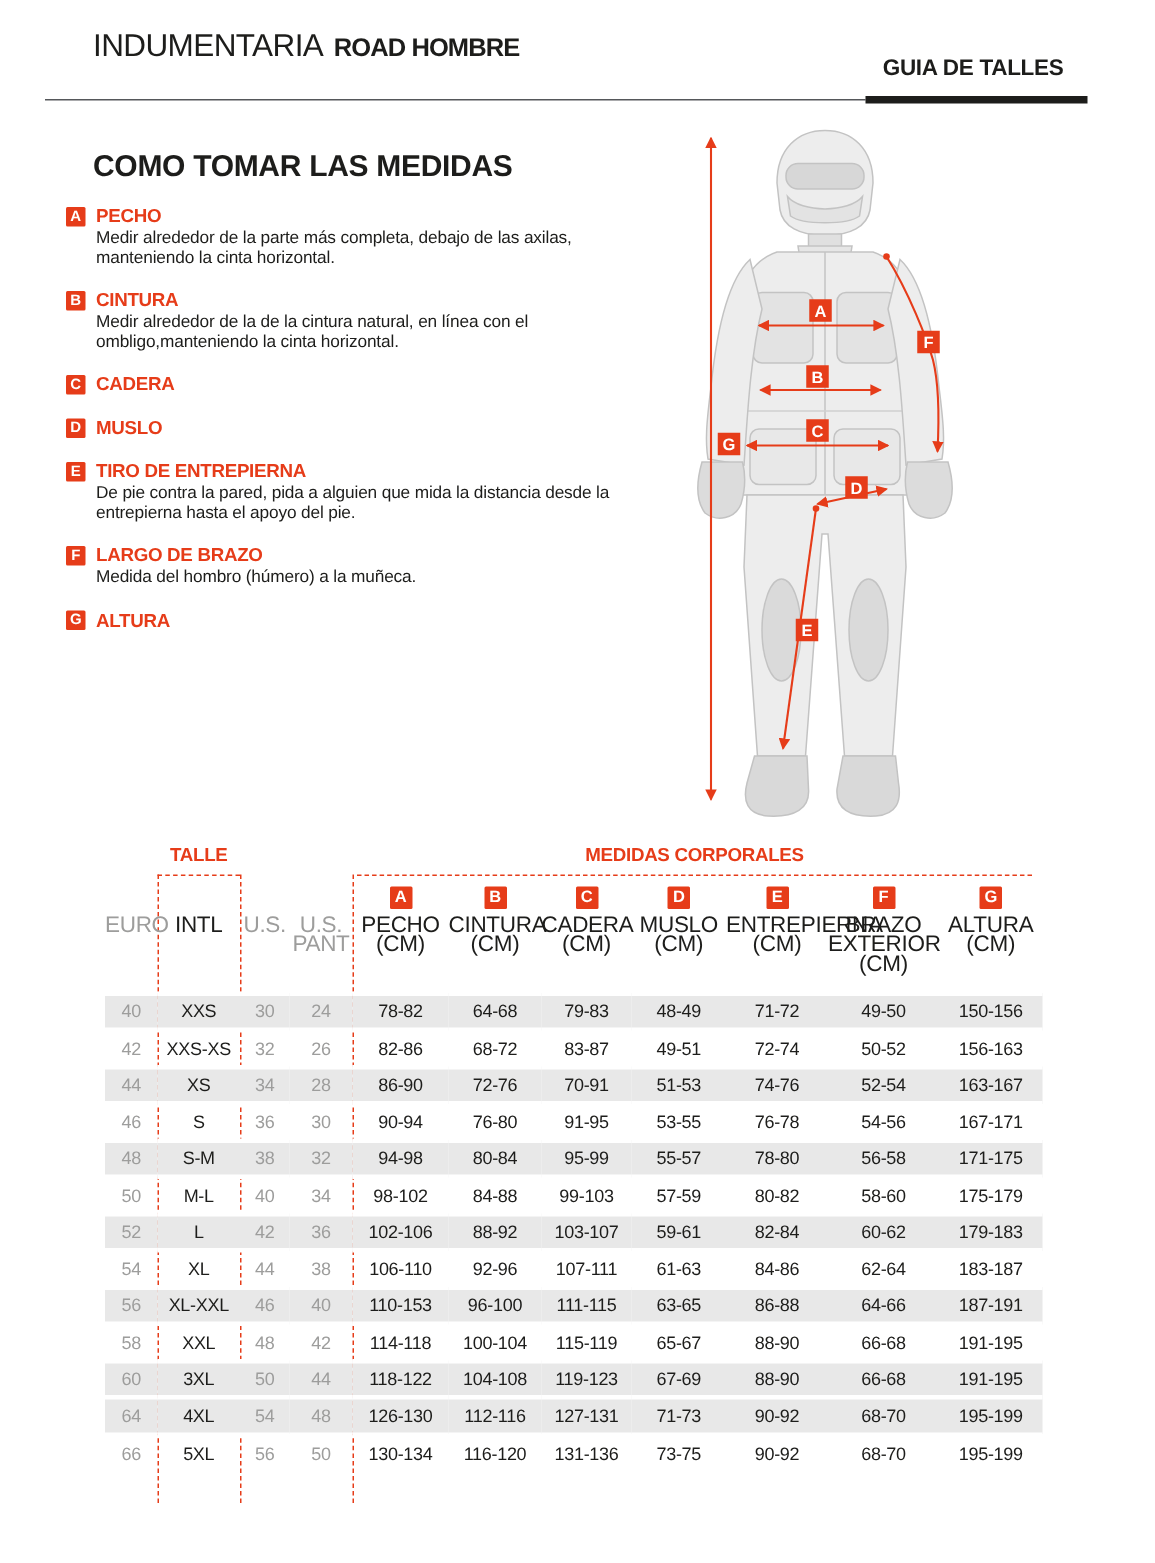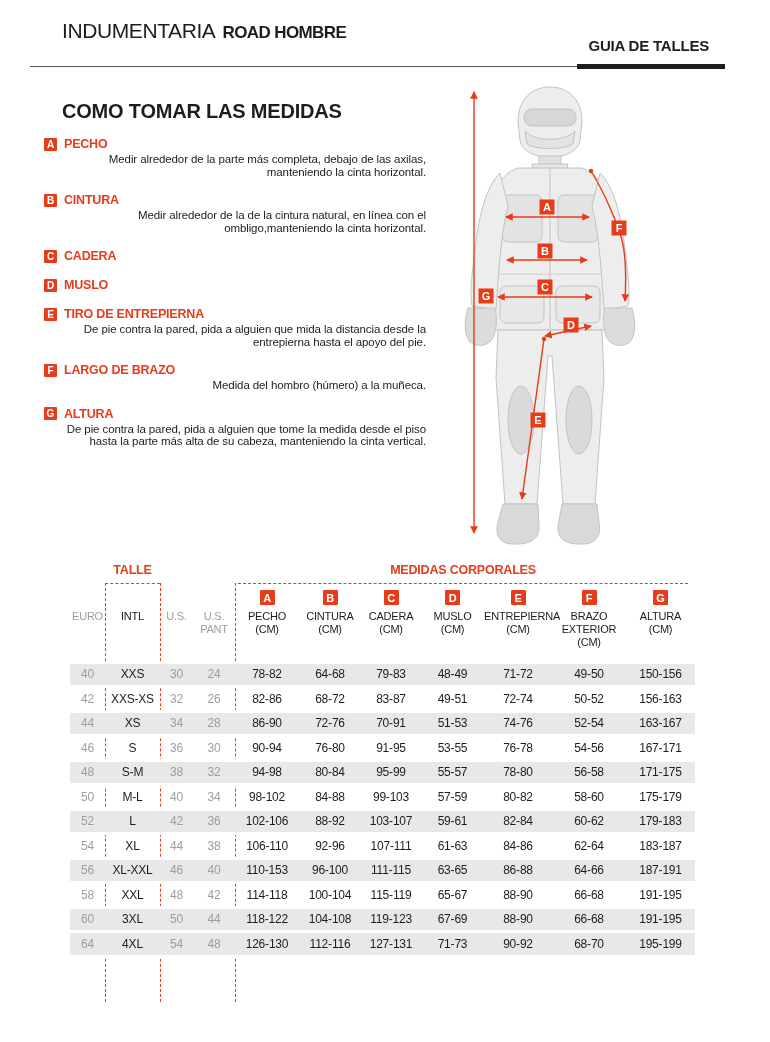--- a/index.html
+++ b/index.html
@@ -17,21 +17,21 @@
 
   
   .como { position:absolute; left:62px; top:89px; font-size:20px; font-weight:700; letter-spacing:-0.2px;margin-top:11px; }
   .instructions { position:absolute; left:44px; top:137px; width:396px; }
   .instr { margin-bottom:15px; }
   .instr-head { display:flex; align-items:center; gap:7px; margin-bottom:2px; }
   .lbadge { display:inline-flex; width:13px; height:13px; background:#e63c19; color:#fff;
             font-size:10px; font-weight:700; align-items:center; justify-content:center;
             border-radius:1px; flex:0 0 auto; }
   .instr-name { color:#e63c19; font-size:12.5px; font-weight:700; letter-spacing:-0.2px; }
-  .instr-text { margin-left:20px; font-size:11.5px; line-height:12.5px; letter-spacing:-0.1px; max-width:362px;text-align:right; }
+  .instr-text { margin-left:20px; font-size:11.5px; line-height:12.5px; letter-spacing:-0.1px; max-width:362px; }
 
   
   .figure { position:absolute; left:440px; top:78px; width:330px; height:480px; }
   .figure svg { display:block; width:100%; height:100%; }
   .fig-badge-text { fill:#fff; font-family:"Liberation Sans",sans-serif; font-size:11px; font-weight:700; text-anchor:middle; }
 
   
   .table-zone { position:absolute; left:70px; top:560px; width:627px; height:460px; }
   .group-label { position:absolute; top:3px; color:#e63c19; font-size:12.5px; font-weight:700; text-align:center; letter-spacing:-0.2px; }
   .group-talle { left:35px; width:55px;text-align:center; }
@@ -39,21 +39,21 @@
   .dash-h { position:absolute; top:23px; border-top:1px dashed #e63c19; height:0; }
   .dash-h.talle { left:35px; width:55px; }
   .dash-h.medidas { left:168px; width:450px; }
   .dash-v { position:absolute; top:23px; height:419px; width:0; border-left:1px dashed #e63c19; }
   .dash-v.v1 { left:35px; } .dash-v.v2 { left:90px; } .dash-v.v3 { left:165px; }
 
   table.sizes { position:absolute; left:0; top:26px; width:625px; border-collapse:collapse; table-layout:fixed; }
   table.sizes td { text-align:center; vertical-align:middle; font-size:12px; letter-spacing:-0.2px; }
   tr.badge-row td { height:22px; padding-top:4px; vertical-align:top; }
   .lbadge-t { width:15px; height:15px; font-size:11px; }
-  tr.label-row td { height:54px; vertical-align:top; font-size:11px; line-height:13px; padding-top:2px;margin-left:28px; }
+  tr.label-row td { height:54px; vertical-align:top; font-size:15px; line-height:13px; padding-top:2px;margin-left:28px; }
   tbody.rows td { height:24.5px; }
   tbody.rows tr.band td { background:#e8e8e8; border-top:3.5px solid #fff; border-bottom:3.5px solid #fff; }
   .muted { color:#9d9d9c; }
 </style>
 </head>
 <body>
 
 <div class="page">
 
   <div class="brand">
@@ -104,21 +104,20 @@
           <span class="lbadge">F</span>
           <span class="instr-name">LARGO DE BRAZO</span>
         </div>
         <p class="instr-text">Medida del hombro (húmero) a la muñeca.</p>
       </div>
       <div class="instr">
         <div class="instr-head">
           <span class="lbadge">G</span>
           <span class="instr-name">ALTURA</span>
         </div>
-        <p class="instr-text">De pie contra la pared, pida a alguien que tome la medida desde el piso hasta la parte más alta de su cabeza, manteniendo la cinta vertical.</p>
       </div>
     </div>
 
   <div class="figure">
     <svg viewBox="0 0 330 480" xmlns="http://www.w3.org/2000/svg">
       <defs>
         <marker id="ah" viewBox="0 0 8 8" refX="7" refY="4" markerWidth="5.5" markerHeight="5.5" orient="auto-start-reverse">
           <path d="M0,0 L8,4 L0,8 Z" fill="#e63c19"></path>
         </marker>
       </defs>
@@ -393,17 +392,30 @@
             <td class="muted">54</td>
             <td class="muted">48</td>
             <td>126-130</td>
             <td>112-116</td>
             <td>127-131</td>
             <td>71-73</td>
             <td>90-92</td>
             <td>68-70</td>
             <td>195-199</td>
           </tr>
+          <tr>
+            <td class="muted">66</td>
+            <td>5XL</td>
+            <td class="muted">56</td>
+            <td class="muted">50</td>
+            <td>130-134</td>
+            <td>116-120</td>
+            <td>131-136</td>
+            <td>73-75</td>
+            <td>90-92</td>
+            <td>68-70</td>
+            <td>195-199</td>
+          </tr>
         </tbody>
     </table>
   </div>
 
 </div>
 
 </body></html>

